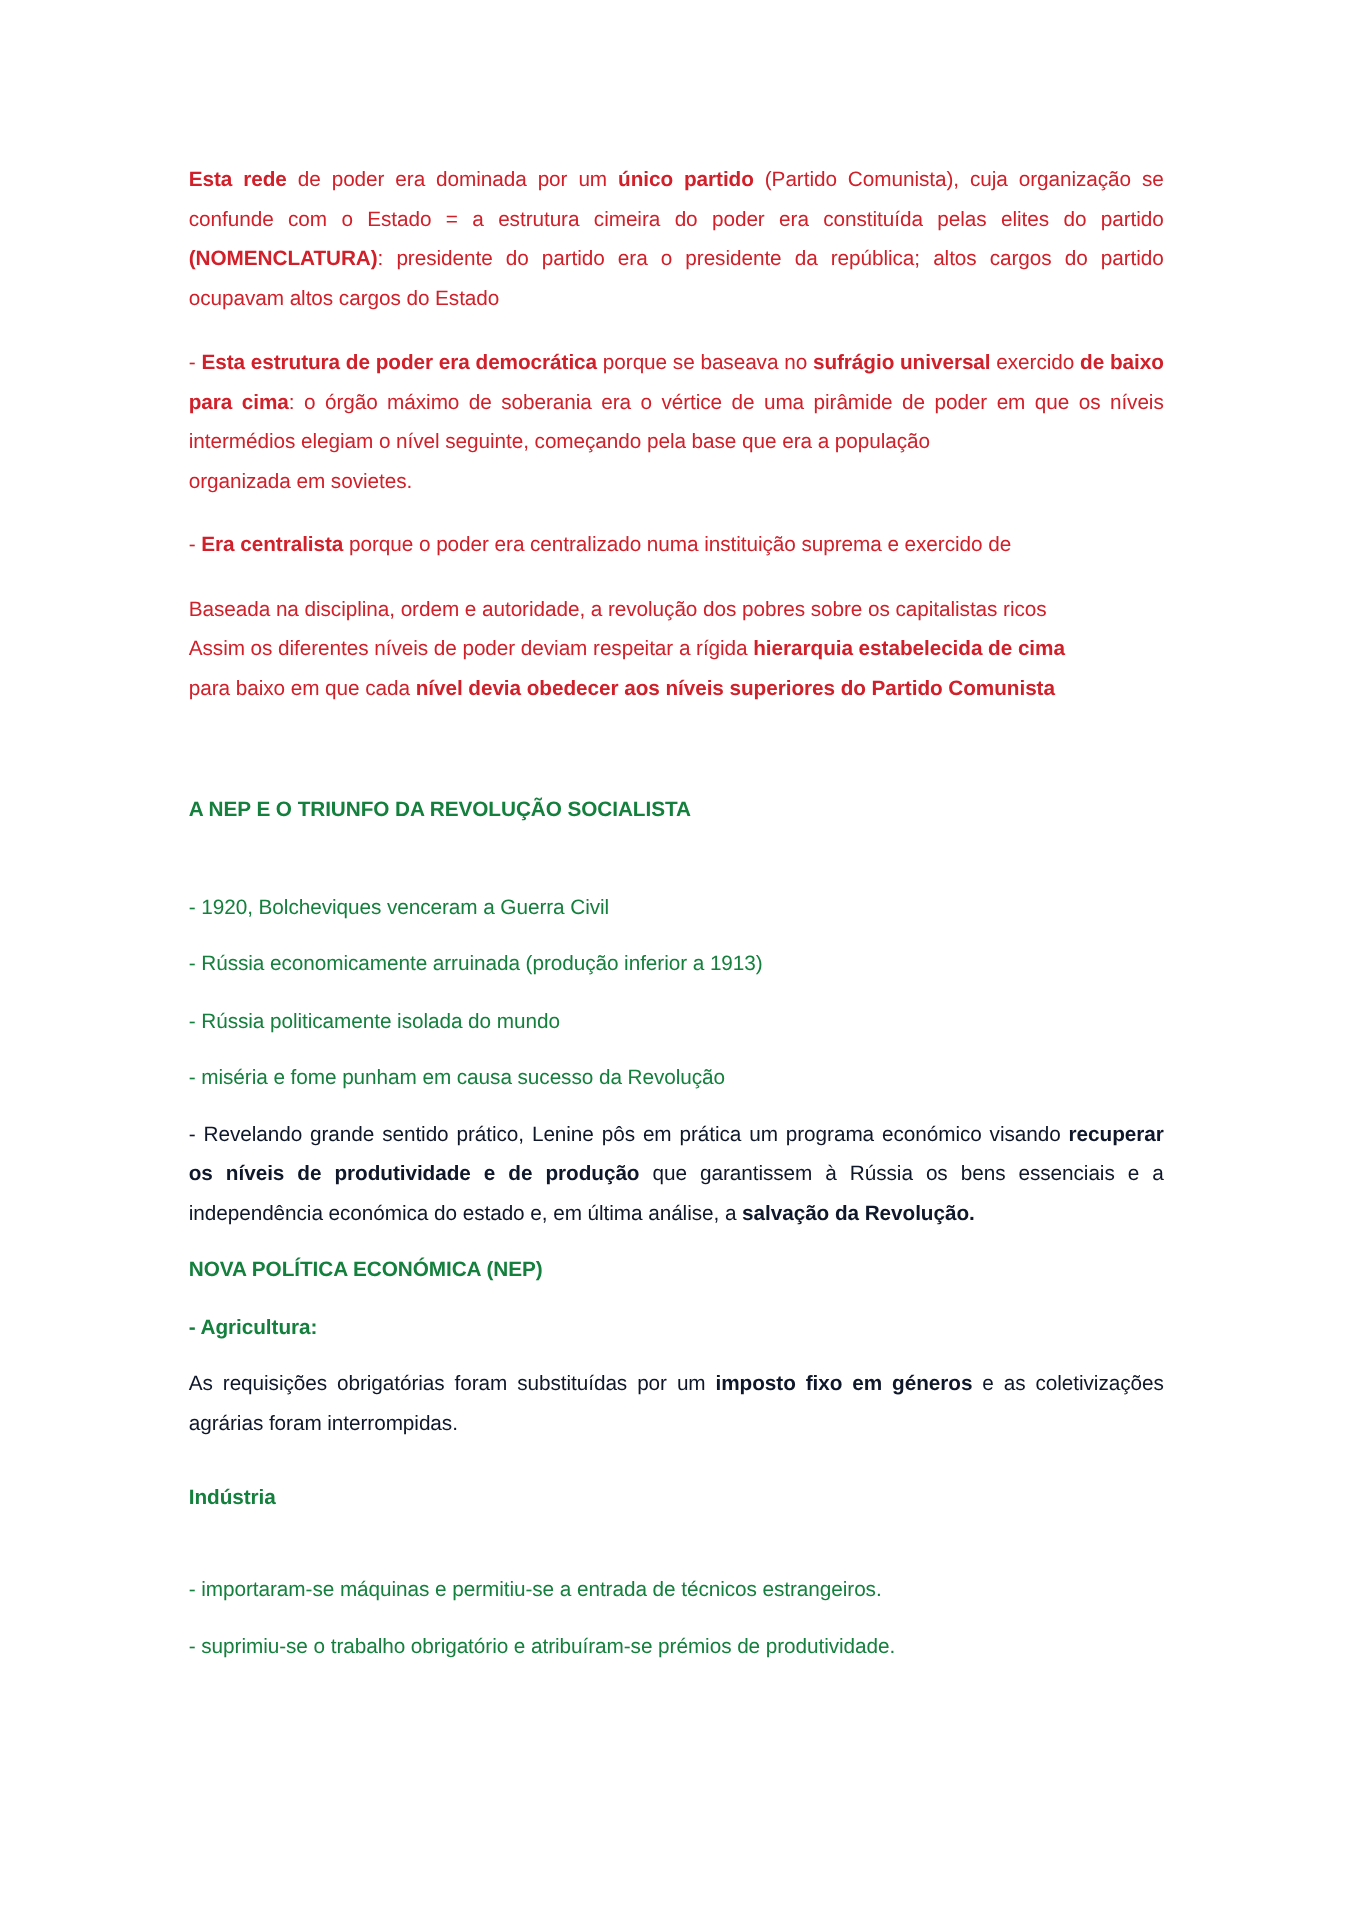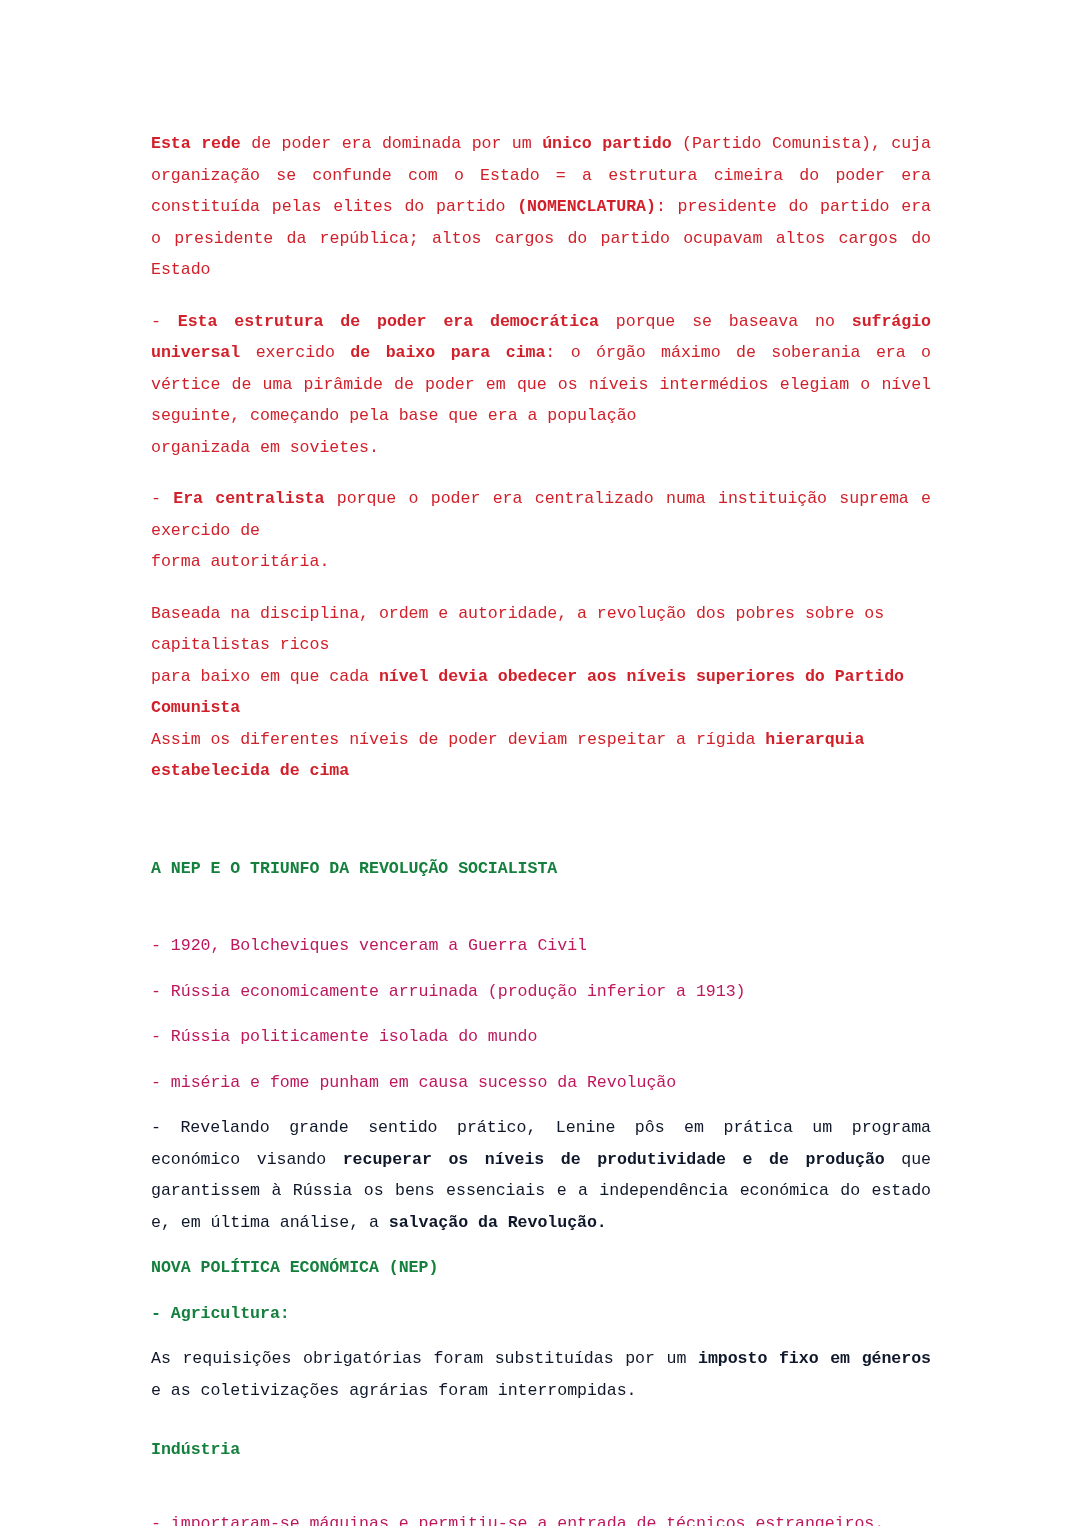--- a/index.html
+++ b/index.html
@@ -24,21 +24,20 @@
     overflow: hidden;
   }
   .content {
     width: 780px;
   }
   p {
     margin: 0;
     font-size: 16.6px;
     line-height: 31.5px;
     letter-spacing: -0.05px;
-    font-family: Liberation Mono, monospace;
   }
   .red {
     color: #d1202a;
   }
   .black {
     color: #0f172a;
   }
   .just {
     text-align: justify;
     text-justify: inter-word;
@@ -57,21 +56,21 @@
     font-weight: bold;
     font-size: 16.6px;
     line-height: 31.5px;
     color: #15803d;
     margin: 0;
   }
   .bullet {
     margin: 0;
     font-size: 16.6px;
     line-height: 31.5px;
-    color: #be185d;
+    color: #15803d;
     text-align: left;
   }
 </style>
 </head>
 <body>
 
 <div class="page">
   <div class="content">
 
     <p class="red just">
@@ -83,30 +82,29 @@
     <p class="red just">
       <span>- </span><span class="b">Esta estrutura de poder era democrática</span><span> porque se baseava no </span><span class="b">sufrágio universal</span><span> exercido </span><span class="b">de baixo para cima</span><span>: o órgão máximo de soberania era o vértice de uma pirâmide de poder em que os níveis intermédios elegiam o nível seguinte, começando pela base que era a população</span>
     </p>
     <p class="red left">organizada em sovietes.</p>
 
     <div class="gap-md"></div>
 
     <p class="red just">
       <span>- </span><span class="b">Era centralista</span><span> porque o poder era centralizado numa instituição suprema e exercido de</span>
     </p>
-    <p class="red left">forma autoritária.</p>
 
     <div class="gap-md"></div>
 
     <p class="red left">Baseada na disciplina, ordem e autoridade, a revolução dos pobres sobre os capitalistas ricos</p>
     <p class="red left">
-      <span>para baixo em que cada </span><span class="b">nível devia obedecer aos níveis superiores do Partido Comunista</span>
+      <span>Assim os diferentes níveis de poder deviam respeitar a rígida </span><span class="b">hierarquia estabelecida de cima</span>
     </p>
     <p class="red left">
-      <span>Assim os diferentes níveis de poder deviam respeitar a rígida </span><span class="b">hierarquia estabelecida de cima</span>
+      <span>para baixo em que cada </span><span class="b">nível devia obedecer aos níveis superiores do Partido Comunista</span>
     </p>
 
     <div class="gap-xxl"></div>
 
     <p class="heading">A NEP E O TRIUNFO DA REVOLUÇÃO SOCIALISTA</p>
 
     <div class="gap-xl"></div>
 
     <p class="bullet">- 1920, Bolcheviques venceram a Guerra Civil</p>
     <div class="gap-sm"></div>

